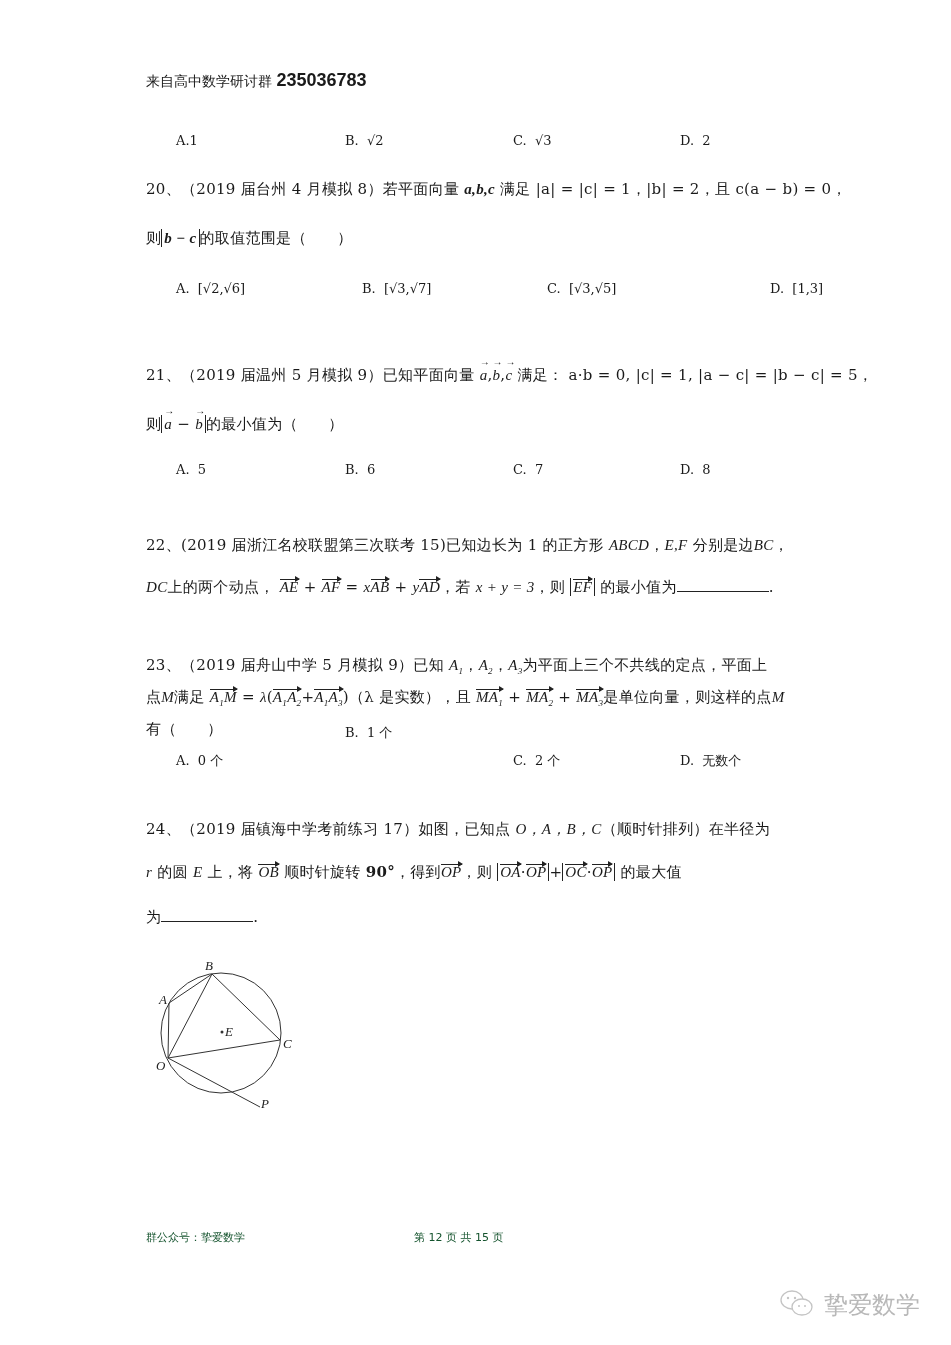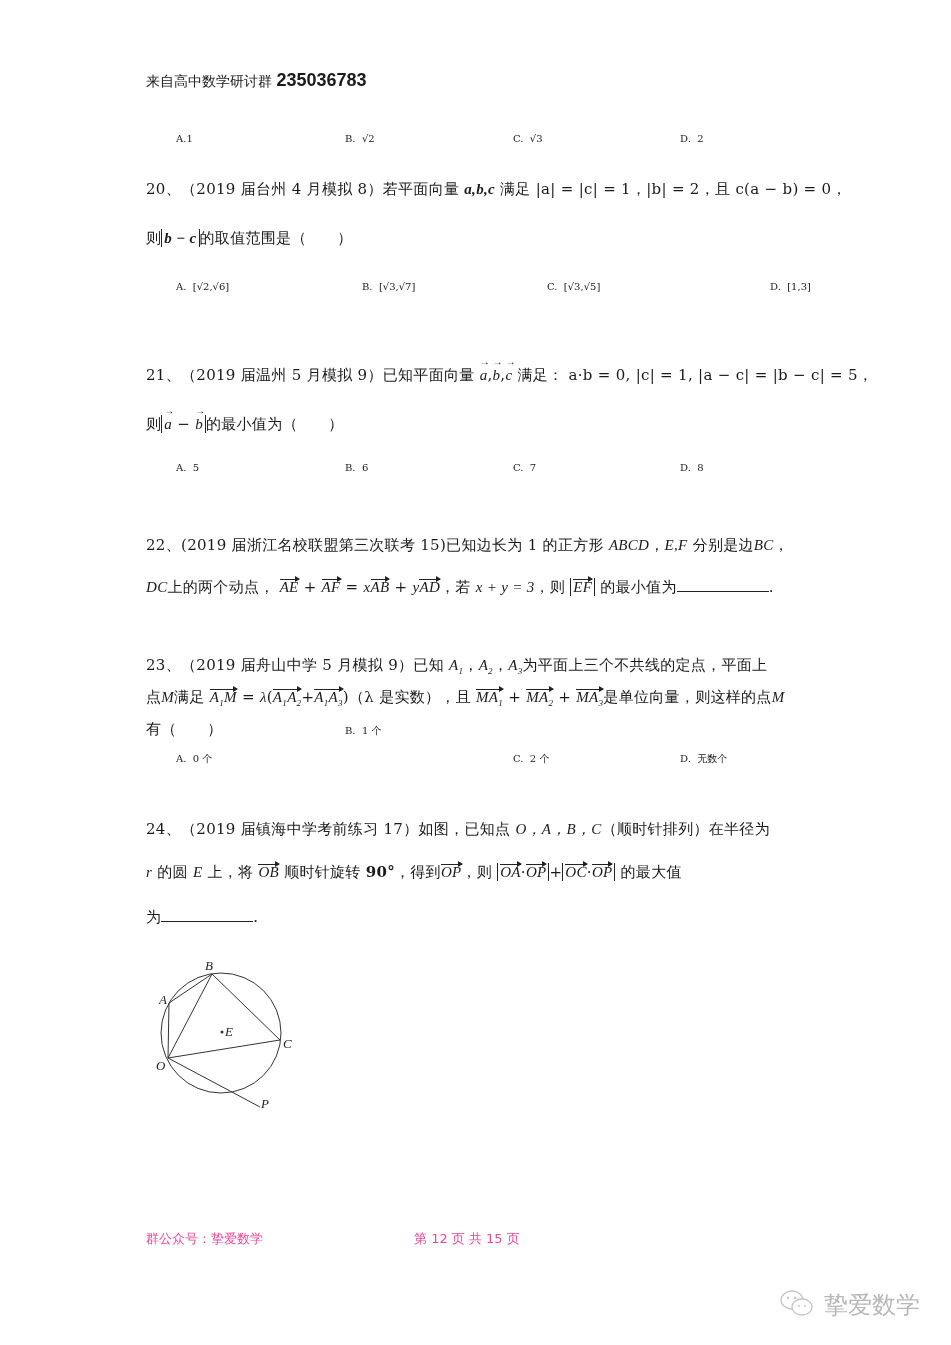--- a/index.html
+++ b/index.html
@@ -2,32 +2,32 @@
 <html><head>
 <meta charset="utf-8">
 <style>
   html, body { margin: 0; padding: 0; background: #ffffff; }
   body { width: 951px; height: 1345px; position: relative; overflow: hidden;
          font-family: "DejaVu Serif", "Liberation Serif", serif; color: #1a1a1a; }
   .abs { position: absolute; white-space: nowrap; }
   .hdr { left: 146px; top: 70px; font-size: 14px; font-family: "DejaVu Sans", sans-serif; }
   .hdr .num { font-weight: bold; font-size: 18px; font-family: "Liberation Sans", sans-serif; }
   .line { font-size: 15px; letter-spacing: 0.3px; }
-  .opt { font-size: 10px; }
+  .opt { font-size: 13px; }
   i.m { font-style: italic; font-family: "Liberation Serif", serif; }
   b.m { font-style: italic; font-weight: bold; font-family: "Liberation Serif", serif; }
   .abs-bar { border-left: 1px solid #222; border-right: 1px solid #222; padding: 0 2px; }
   .vec { position: relative; display: inline-block; font-style: italic; font-family: "Liberation Serif", serif; }
   .vec::before { content: ""; position: absolute; left: 0; right: 0; top: 0px; border-top: 1px solid #222; }
   .vec::after { content: ""; position: absolute; right: -1px; top: -3px; width: 0; height: 0;
                 border-left: 5px solid #222; border-top: 3px solid transparent; border-bottom: 3px solid transparent; }
   .svec { position: relative; display: inline-block; font-style: italic; font-family: "Liberation Serif", serif; }
   .svec::before { content: "\2192"; position: absolute; left: 0; top: -11px; font-size: 10px; font-style: normal; }
   .blank { display: inline-block; width: 92px; border-bottom: 1px solid #222; height: 1px; vertical-align: baseline; }
-  .footer { top: 1230px; font-size: 13px; font-family: "DejaVu Sans", sans-serif; color: #ec4899; }
+  .footer { top: 1230px; font-size: 11px; font-family: "DejaVu Sans", sans-serif; color: #14532d; }
   .wm { left: 786px; top: 1289px; font-size: 24px; color: #b8b8b8; font-family: "DejaVu Sans", sans-serif; }
   .wm-icon { left: 778px; top: 1288px; }
   sub { font-size: 9px; }
 </style>
 </head>
 <body>
 
 <div class="abs hdr">
   <span>来自高中数学研讨群</span>
   <span class="num">235036783</span>

